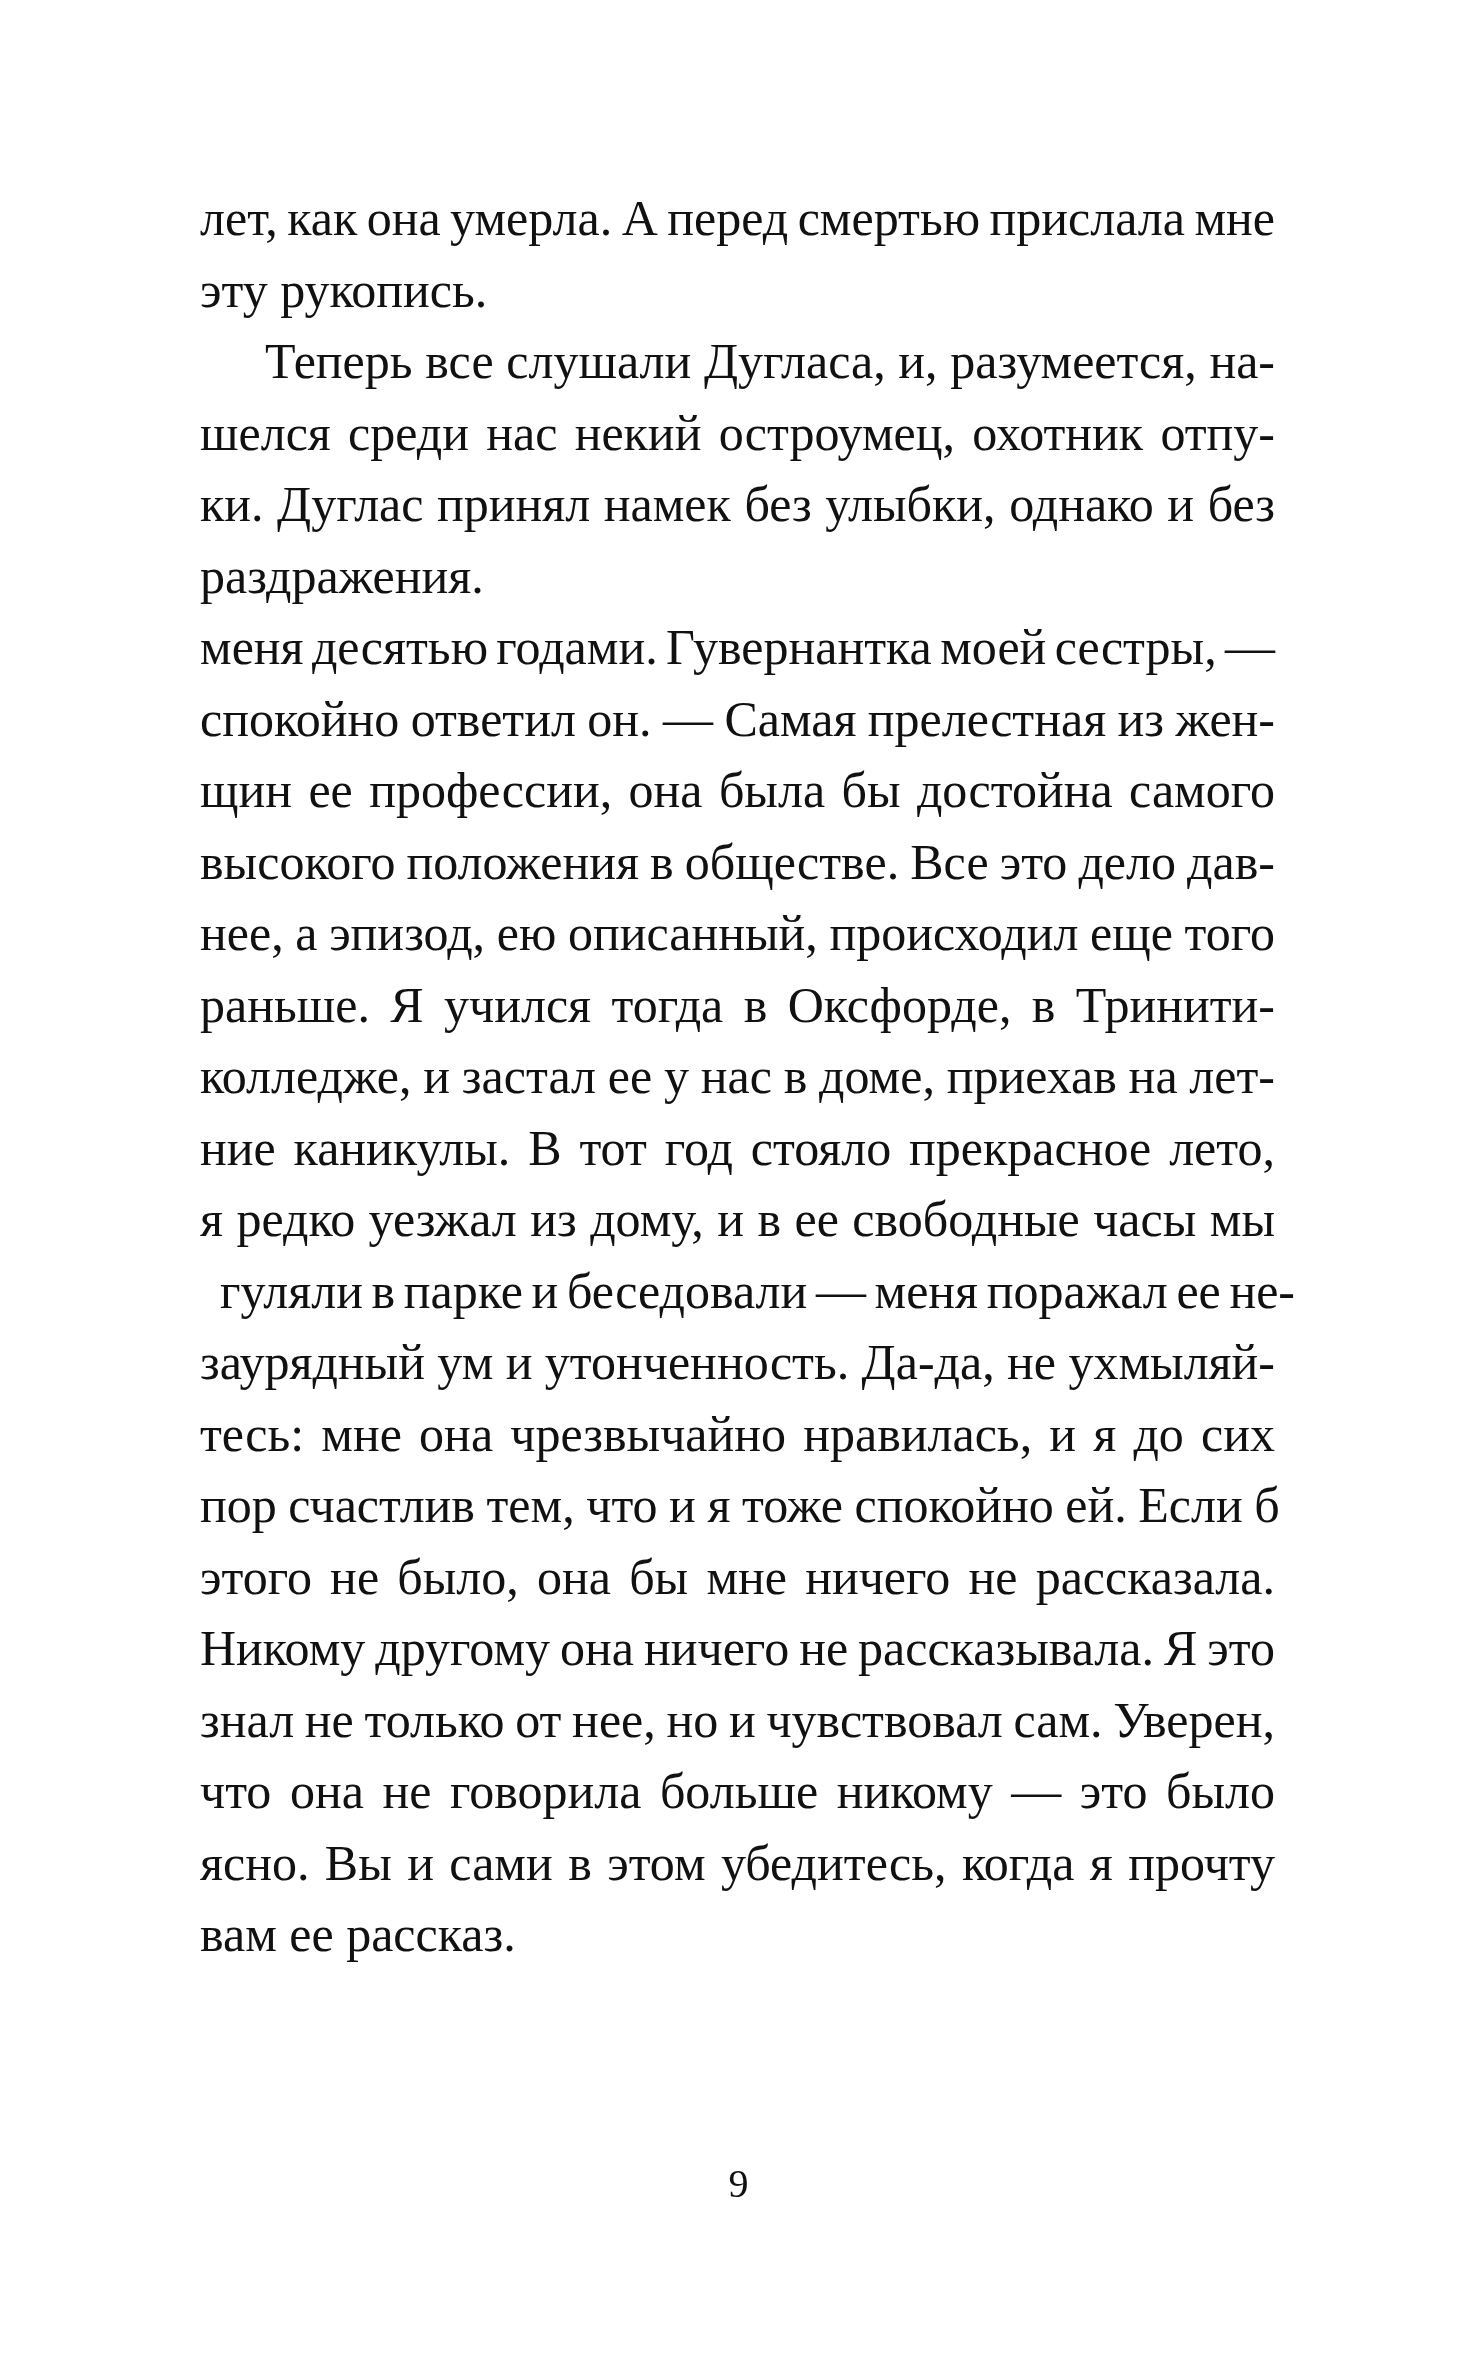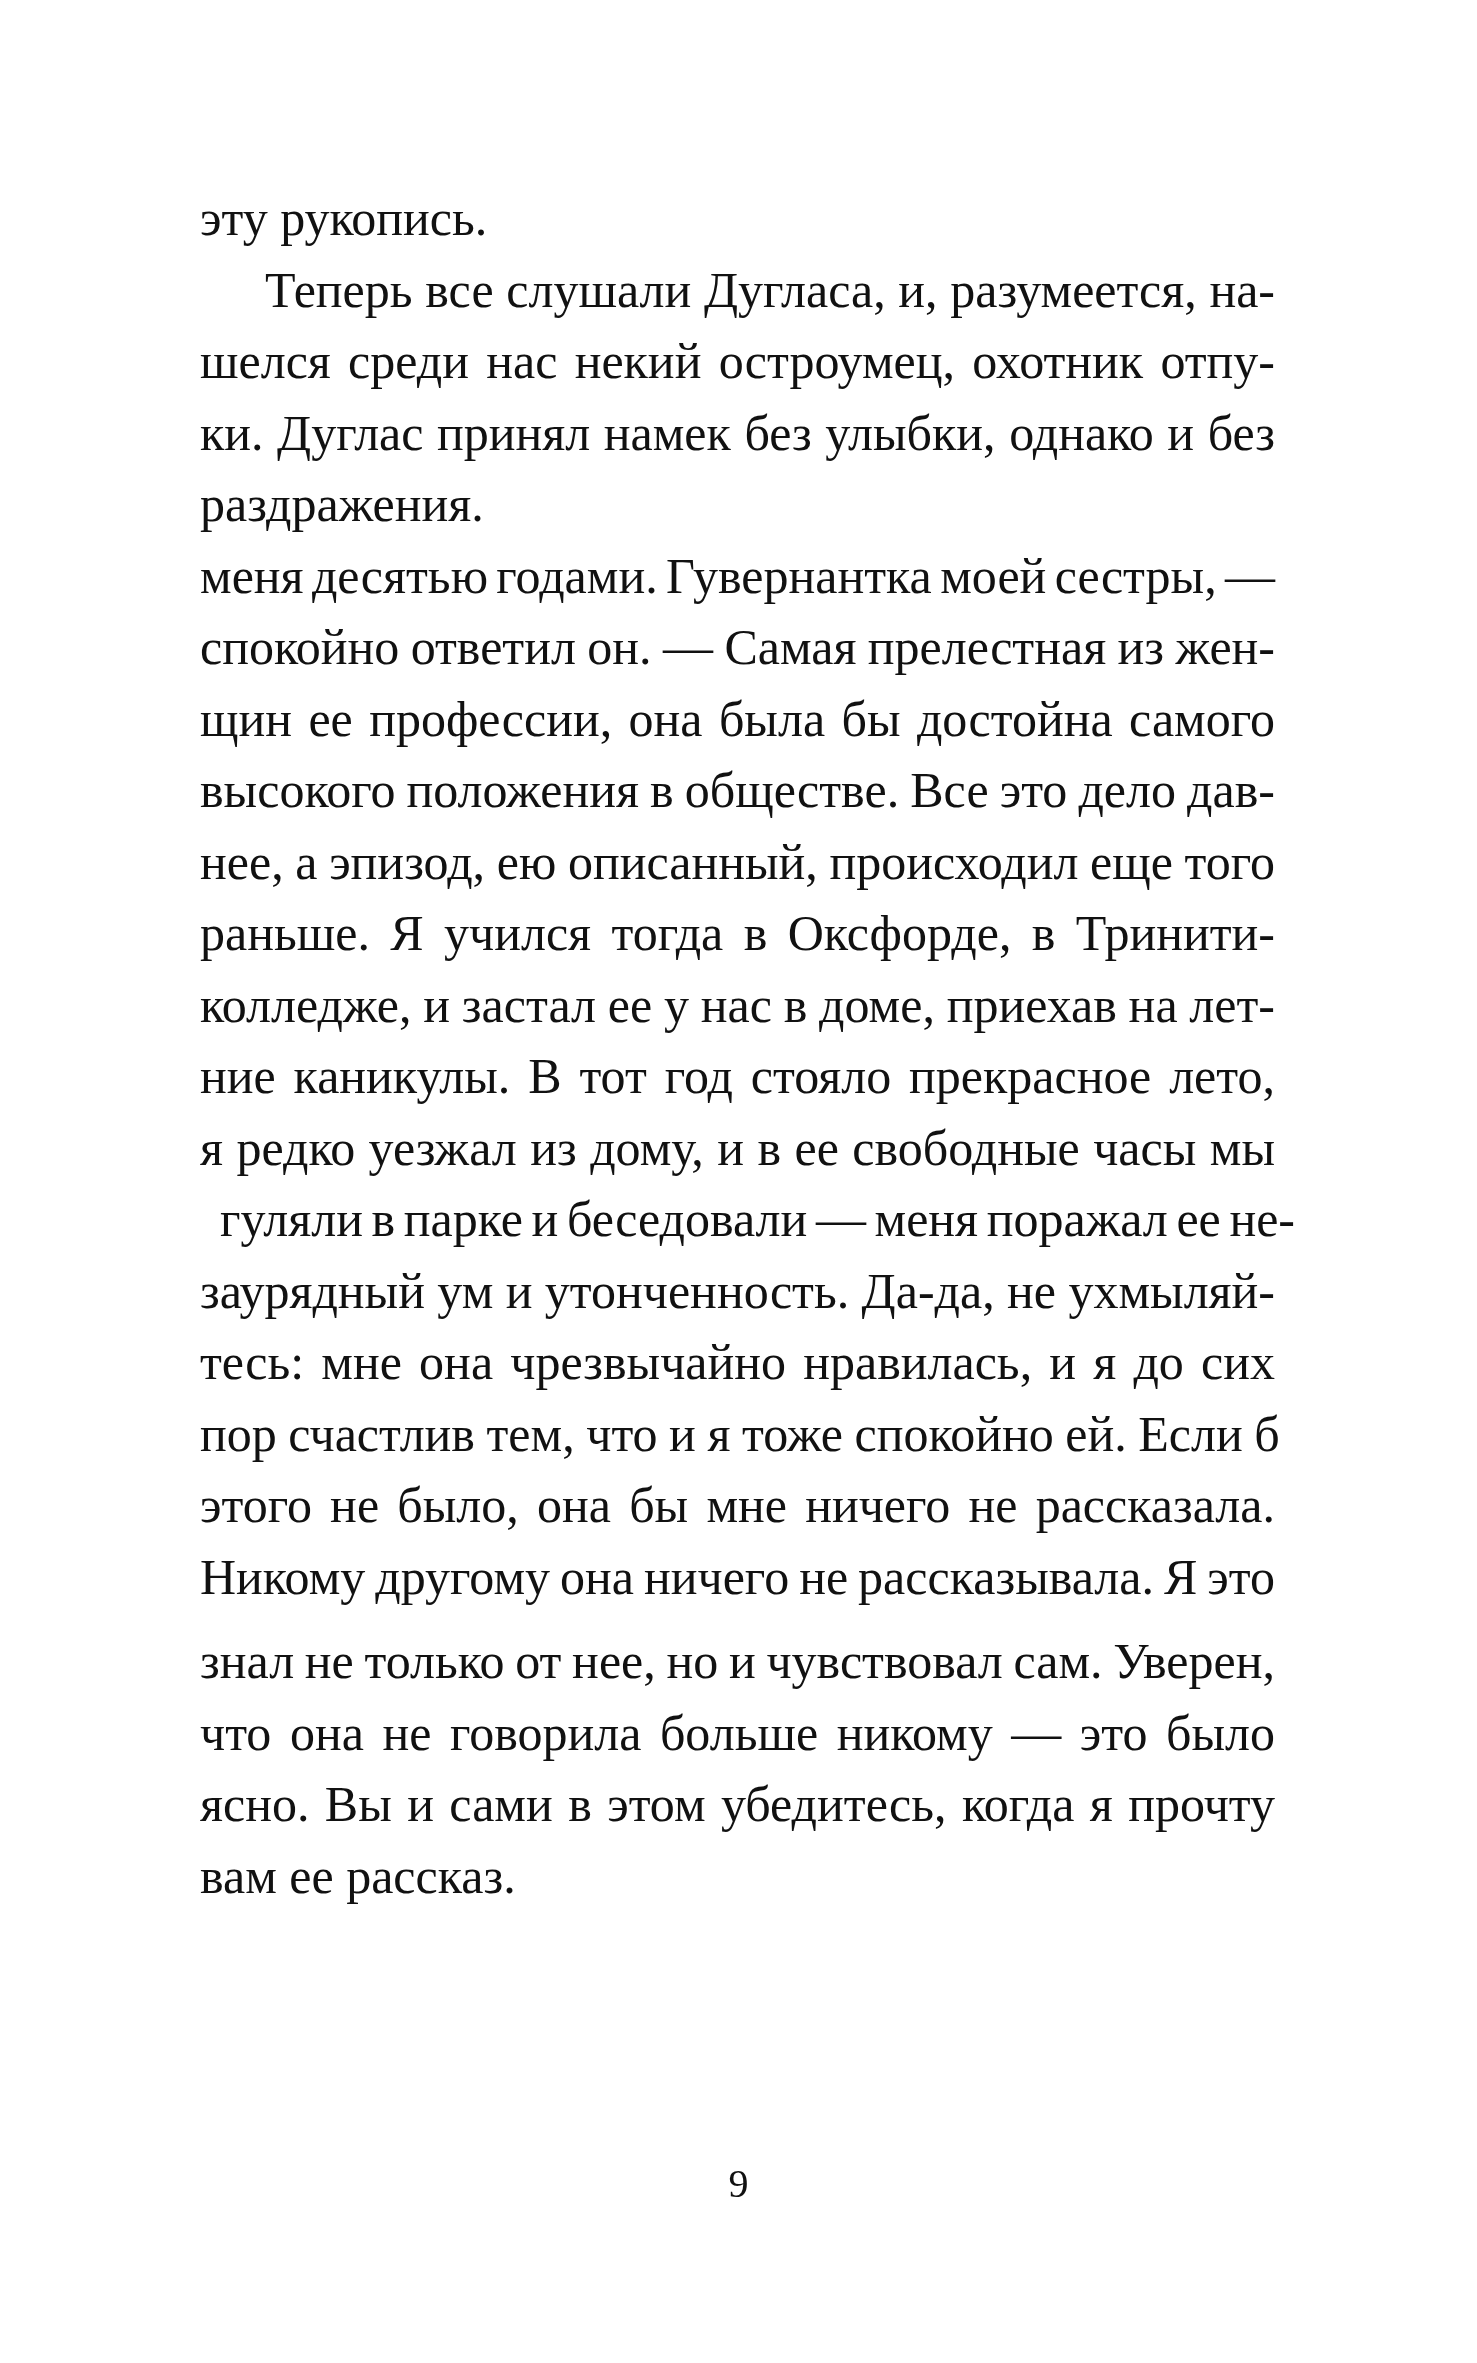--- a/index.html
+++ b/index.html
@@ -30,39 +30,40 @@
     text-align: center;
     font-family: "Liberation Serif", serif;
     font-size: 40px;
     color: #111111;
   }
 </style>
 </head>
 <body>
 
 <div class="page">
+  <span class="line" style="word-spacing: -3.03711px;">лет, как она умерла. А перед смертью прислала мне</span>
   <span class="line last">эту рукопись.</span>
   <span class="line indent" style="word-spacing: 0.1875px;">Теперь все слушали Дугласа, и, разумеется, на-</span>
   <span class="line" style="word-spacing: 4.74219px;">шелся среди нас некий остроумец, охотник отпу-</span>
   <span class="line" style="word-spacing: 1.0332px;">ки. Дуглас принял намек без улыбки, однако и без</span>
   <span class="line last">раздражения.</span>
   <span class="line" style="word-spacing: -4.16667px;">меня десятью годами. Гувернантка моей сестры, —</span>
   <span class="line" style="word-spacing: -1.08482px;">спокойно ответил он. — Самая прелестная из жен-</span>
   <span class="line" style="word-spacing: 3.89509px;">щин ее профессии, она была бы достойна самого</span>
   <span class="line" style="word-spacing: -1.40402px;">высокого положения в обществе. Все это дело дав-</span>
   <span class="line" style="word-spacing: -0.841518px;">нее, а эпизод, ею описанный, происходил еще того</span>
   <span class="line" style="word-spacing: 7.87054px;">раньше. Я учился тогда в Оксфорде, в Тринити-</span>
   <span class="line" style="word-spacing: -0.723437px;">колледже, и застал ее у нас в доме, приехав на лет-</span>
   <span class="line" style="word-spacing: 5.38839px;">ние каникулы. В тот год стояло прекрасное лето,</span>
   <span class="line" style="word-spacing: 0.946875px;">я редко уезжал из дому, и в ее свободные часы мы</span>
   <span class="line" style="word-spacing: -3.88542px; margin-left: 20px;">гуляли в парке и беседовали — меня поражал ее не-</span>
   <span class="line" style="word-spacing: -0.119792px;">заурядный ум и утонченность. Да-да, не ухмыляй-</span>
   <span class="line" style="word-spacing: 4.67773px;">тесь: мне она чрезвычайно нравилась, и я до сих</span>
   <span class="line" style="word-spacing: -0.95px;">пор счастлив тем, что и я тоже спокойно ей. Если б</span>
   <span class="line" style="word-spacing: 5.70898px;">этого не было, она бы мне ничего не рассказала.</span>
   <span class="line" style="word-spacing: -2.49107px;">Никому другому она ничего не рассказывала. Я это</span>
-  <span class="line" style="word-spacing: -1.78819px; margin-top: 13px;">знал не только от нее, но и чувствовал сам. Уверен,</span>
+  <span class="line" style="word-spacing: -1.78819px;">знал не только от нее, но и чувствовал сам. Уверен,</span>
   <span class="line" style="word-spacing: 6.0625px;">что она не говорила больше никому — это было</span>
   <span class="line" style="word-spacing: 2.90799px;">ясно. Вы и сами в этом убедитесь, когда я прочту</span>
   <span class="line last">вам ее рассказ.</span>
 </div>
 
 <div class="page-number">9</div>
 
 </body></html>

